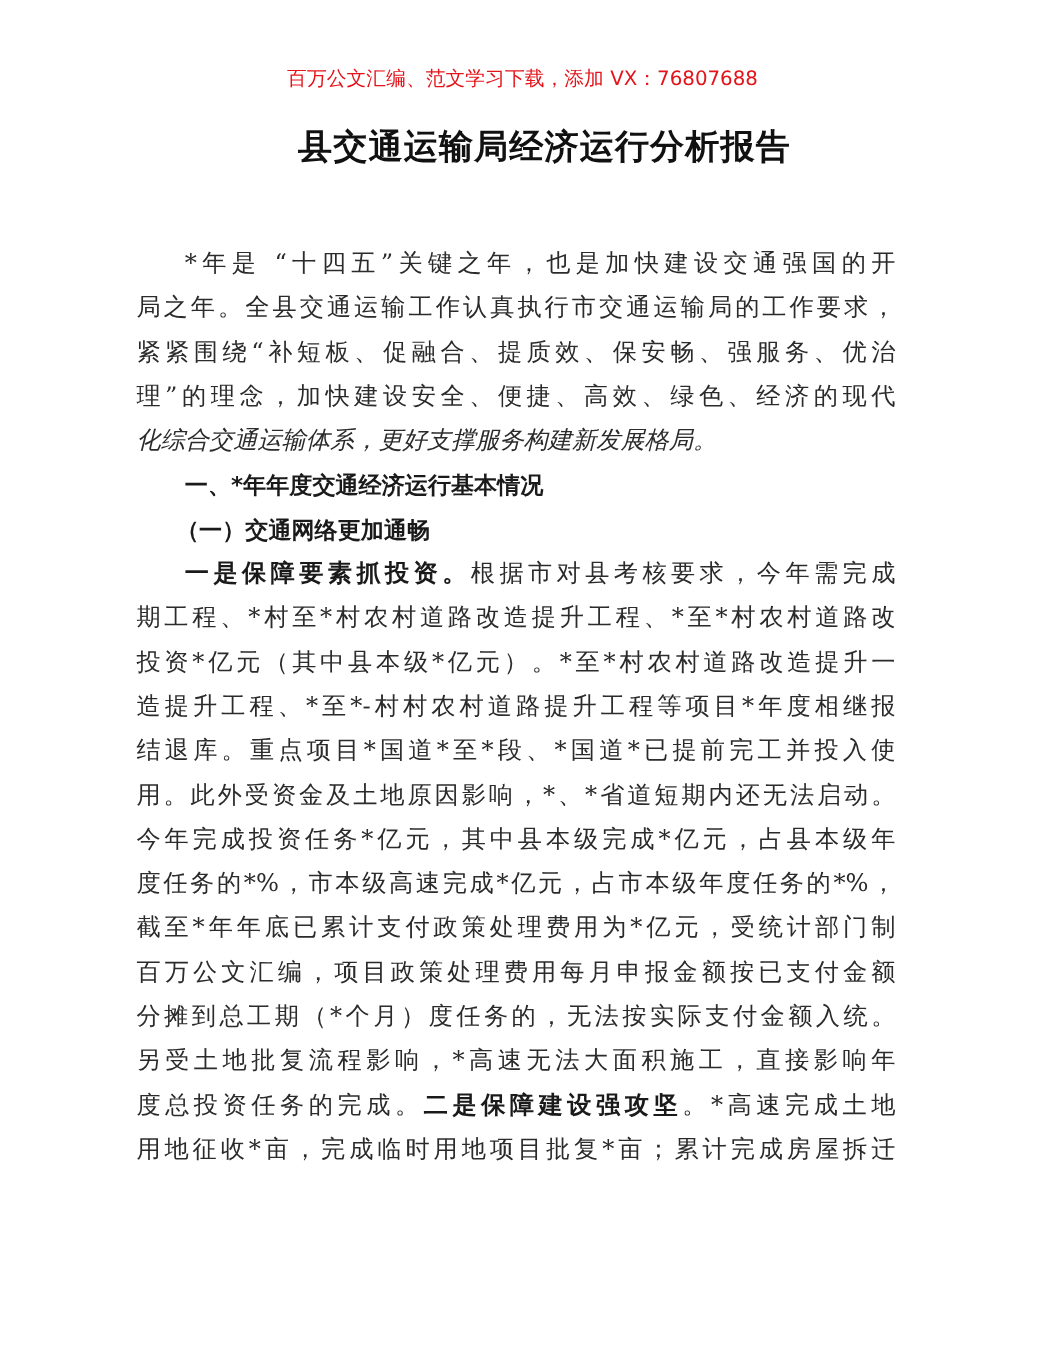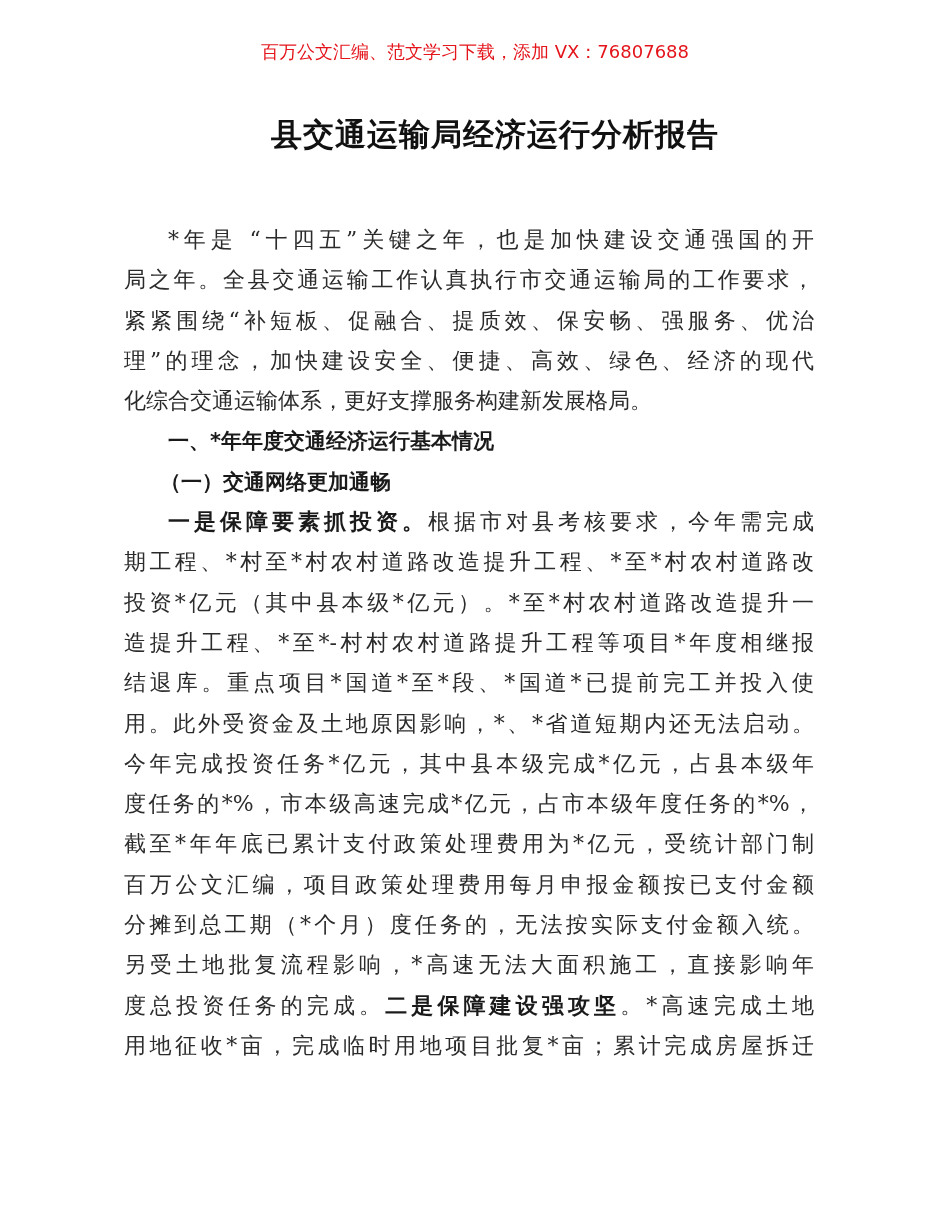--- a/index.html
+++ b/index.html
@@ -11,21 +11,21 @@
       width: 950px;
       height: 1230px;
       position: relative;
       overflow: hidden;
       font-family: "DejaVu Serif", "Liberation Serif", serif;
       color: #262626;
     }
     .watermark {
       position: absolute;
       left: 0;
-      top: 38px;
+      top: 58px;
       width: 950px;
       text-align: center;
       font-family: "DejaVu Sans", "Liberation Sans", sans-serif;
       font-size: 18px;
       color: #e4141b;
       letter-spacing: 0px;
       line-height: 28px;
     }
     .title {
       position: absolute;
@@ -51,20 +51,21 @@
       height: 40.3px;
       line-height: 40.3px;
       font-size: 22px;
       white-space: nowrap;
       text-align: justify;
       text-align-last: justify;
       color: #2b2b2b;
     }
     .line.last {
       text-align-last: left;
+      font-style: italic;
     }
     .indent {
       padding-left: 44px;
     }
     .indent-paren {
       padding-left: 36px;
     }
     .heading {
       font-family: "DejaVu Sans", "Liberation Sans", sans-serif;
       font-weight: bold;

